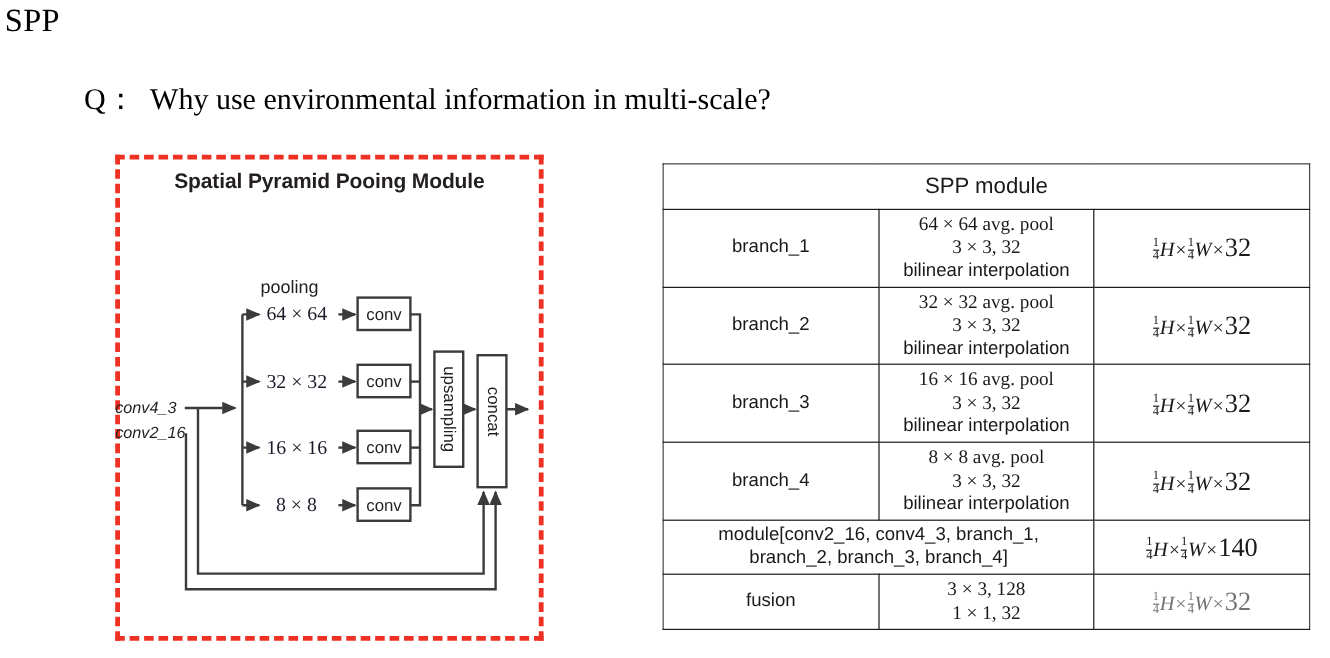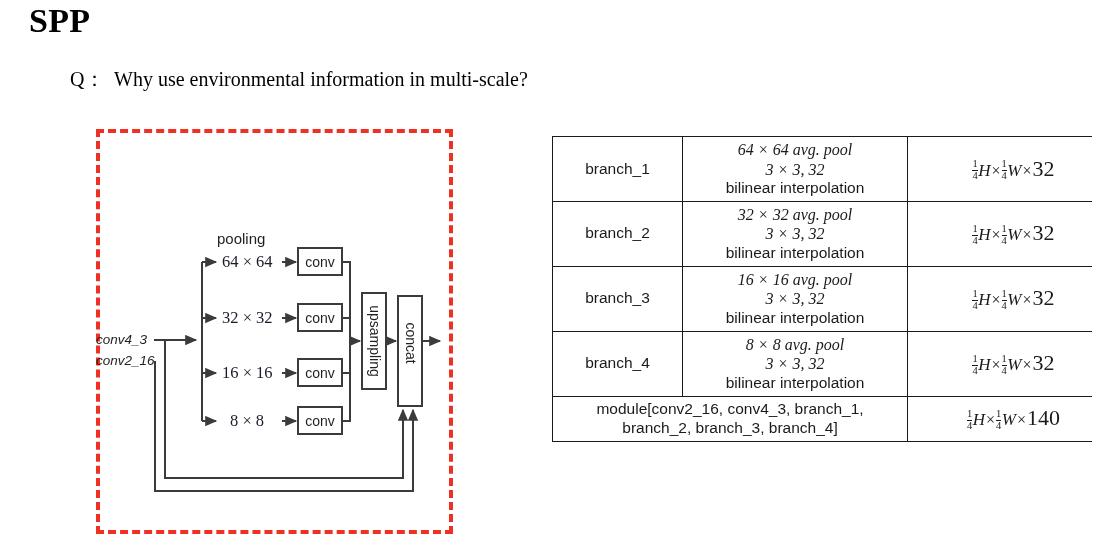--- a/index.html
+++ b/index.html
@@ -12,33 +12,33 @@
     height: 548px;
     position: relative;
     overflow: hidden;
     font-family: "Liberation Sans", sans-serif;
     color: #000000;
   }
 
   
   #slide-title {
     position: absolute;
-    left: 29px;
+    left: 4px;
     top: 2px;
     font-family: "Liberation Serif", serif;
-    font-weight: bold;
-    font-size: 34px;
+    font-weight: normal;
+    font-size: 27px;
     letter-spacing: 0.3px;
   }
   #slide-question {
     position: absolute;
     left: 70px;
     top: 66px;
     font-family: "Liberation Serif", serif;
-    font-size: 20px;
+    font-size: 25px;
     white-space: pre;
   }
 
   
   #spp-diagram {
     position: absolute;
     left: 96px;
     top: 129px;
     width: 357px;
     height: 405px;
@@ -134,21 +134,21 @@
   }
   td.col-name  { width: 121px; }
   td.col-desc  { width: 216px; }
   td.col-shape { width: 203px; }
 
   .hdr-cell {
     font-size: 18.5px !important;
     padding: 7px 4px !important;
   }
   .desc-line { display: block; }
-  .desc-line.serifnum { font-family: "Liberation Serif", serif; font-size: 16px; font-style: italic; }
+  .desc-line.serifnum { font-family: "Liberation Serif", serif; font-size: 16px; }
 
   
   .frac {
     display: inline-block;
     vertical-align: -0.32em;
     text-align: center;
     font-family: "Liberation Serif", serif;
     font-size: 10.5px;
     line-height: 1.02;
     margin-right: 0.5px;
@@ -166,20 +166,21 @@
   }
 </style>
 </head>
 <body>
 
 <div id="slide-title">SPP</div>
 <div id="slide-question">Q：  Why use environmental information in multi-scale?</div>
 
 <div id="spp-diagram">
   <div id="dashed-box"></div>
+  <div id="module-caption">Spatial Pyramid Pooing Module</div>
 
   <svg id="diagram-svg" viewBox="0 0 365 413">
     <defs>
       <marker id="arrow" markerWidth="7" markerHeight="7" refX="5.4" refY="2.6" orient="auto">
         <path d="M0,0 L6,2.6 L0,5.2 z" fill="#3b3b3b"></path>
       </marker>
     </defs>
 
     <path class="dg-line" d="M62,215 L104,215" marker-end="url(#arrow)"></path>
 
@@ -237,20 +238,23 @@
 
     <path class="dg-line" d="M73,215 L73,353 L311,353 L311,285" marker-end="url(#arrow)"></path>
 
     <path class="dg-line" d="M63,236 L63,366 L321,366 L321,285" marker-end="url(#arrow)"></path>
   </svg>
 </div>
 
 <div id="spp-table-wrap">
   <table id="spp-table">
     <tbody>
+      <tr>
+        <td class="hdr-cell" colspan="3">SPP module</td>
+      </tr>
 
       <tr>
         <td class="col-name">branch_1</td>
         <td class="col-desc">
           <span class="desc-line serifnum">64 × 64 avg. pool</span>
           <span class="desc-line serifnum">3 × 3, 32</span>
           <span class="desc-line">bilinear interpolation</span>
         </td>
         <td class="col-shape">
           <span class="frac"><span class="num">1</span><span class="den">4</span></span><span class="ital">H</span><span class="times">×</span><span class="frac"><span class="num">1</span><span class="den">4</span></span><span class="ital">W</span><span class="times">×</span><span class="num32">32</span>
@@ -296,15 +300,25 @@
       <tr>
         <td class="col-name" colspan="2">
           <span class="desc-line">module[conv2_16, conv4_3, branch_1,</span>
           <span class="desc-line">branch_2, branch_3, branch_4]</span>
         </td>
         <td class="col-shape">
           <span class="frac"><span class="num">1</span><span class="den">4</span></span><span class="ital">H</span><span class="times">×</span><span class="frac"><span class="num">1</span><span class="den">4</span></span><span class="ital">W</span><span class="times">×</span><span class="num32">140</span>
         </td>
       </tr>
 
+      <tr>
+        <td class="col-name">fusion</td>
+        <td class="col-desc">
+          <span class="desc-line serifnum">3 × 3, 128</span>
+          <span class="desc-line serifnum">1 × 1, 32</span>
+        </td>
+        <td class="col-shape faded-shape">
+          <span class="frac"><span class="num">1</span><span class="den">4</span></span><span class="ital">H</span><span class="times">×</span><span class="frac"><span class="num">1</span><span class="den">4</span></span><span class="ital">W</span><span class="times">×</span><span class="num32">32</span>
+        </td>
+      </tr>
     </tbody>
   </table>
 </div>
 
 </body></html>

